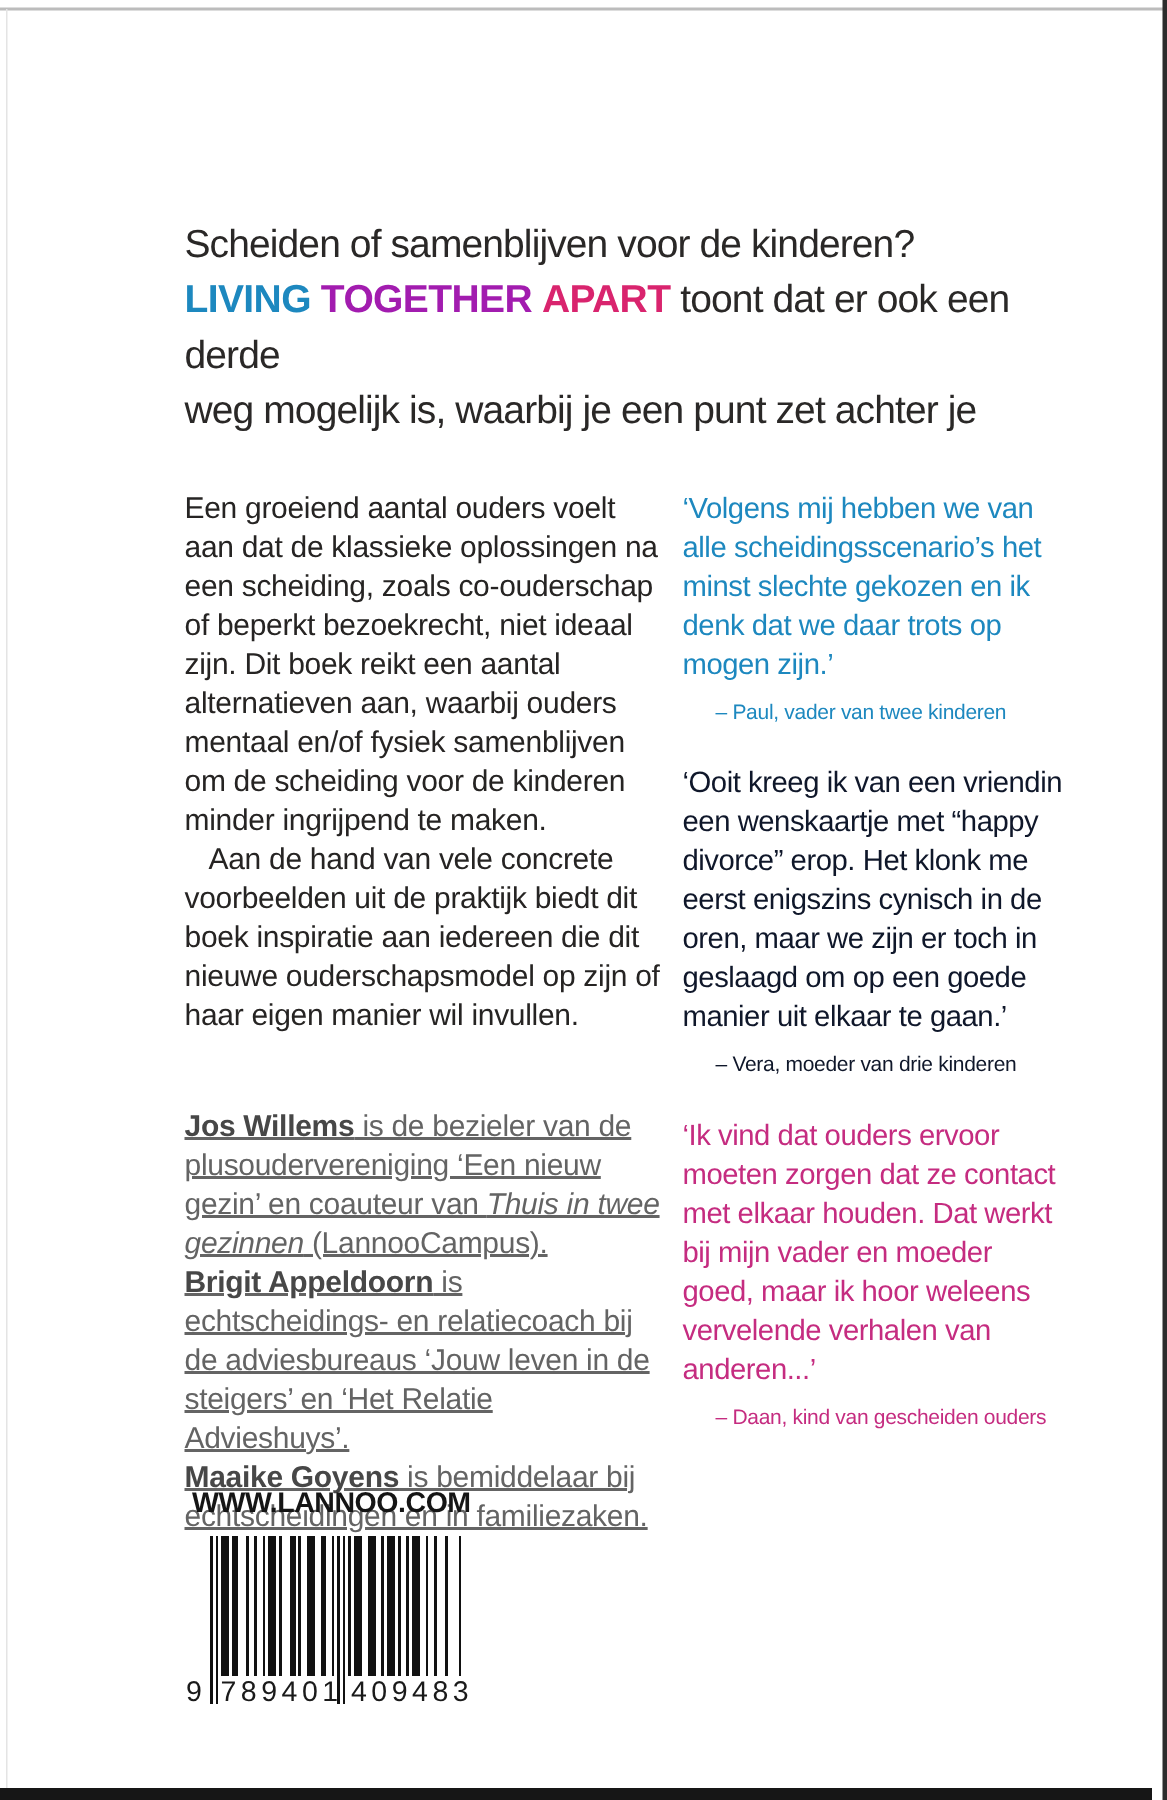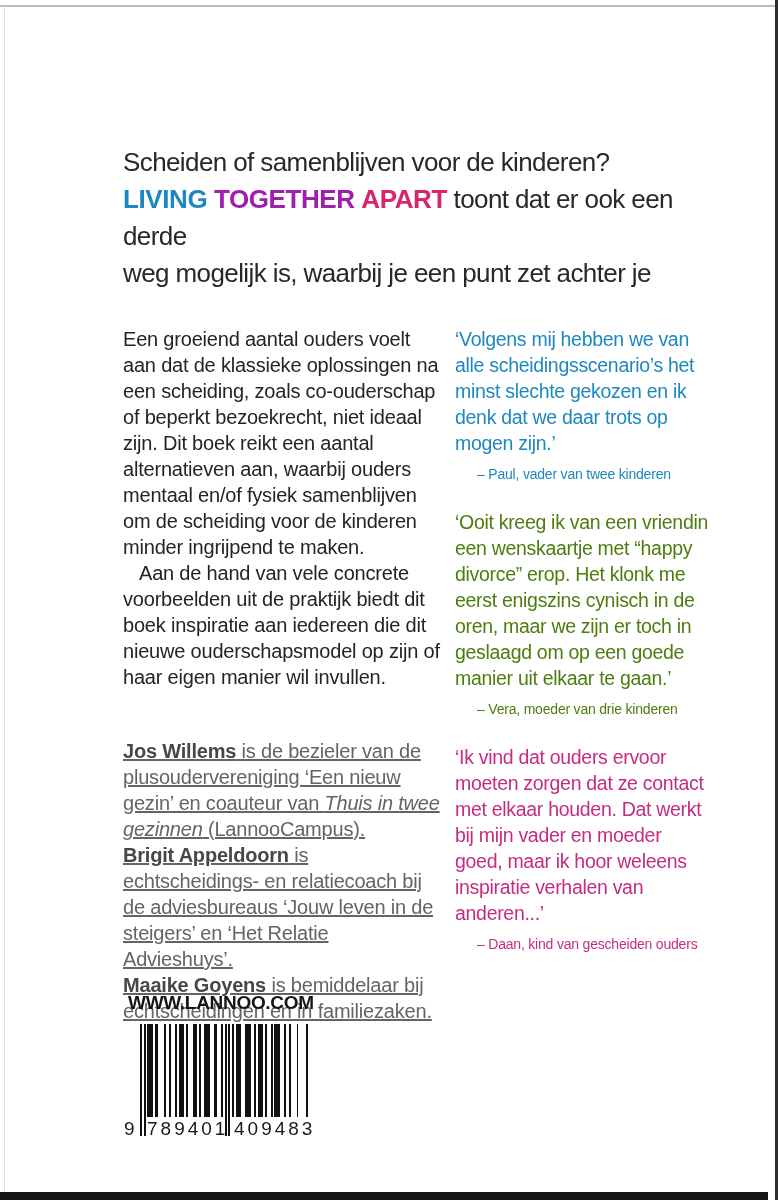--- a/index.html
+++ b/index.html
@@ -43,21 +43,21 @@
   .bios i { font-style:italic; }
 
   
   .col-right {
     position:absolute; left:455px; top:326px; width:258px;
     font-size:19.5px; line-height:26px; letter-spacing:-0.3px;
   }
   .quote-block { margin-bottom:26px; }
   .quote-text { display:block; }
   .q-blue    { color:#1d88bf; }
-  .q-green   { color:#4d7c0f; }
+  .q-green   { color:#0f172a; }
   .q-magenta { color:#c52c80; }
   .attribution {
     display:block; margin-top:9px; margin-left:22px;
     font-size:14px; line-height:18px; letter-spacing:-0.2px;
   }
 
   
   .site {
     position:absolute; left:128px; top:992px;
     font-size:19px; font-weight:700; letter-spacing:-0.3px; color:#151515;
@@ -106,21 +106,21 @@
   <div class="col-right">
     <div class="quote-block q-blue">
       <span class="quote-text">‘Volgens mij hebben we van alle scheidingsscenario’s het minst slechte gekozen en ik denk dat we daar trots op mogen zijn.’</span>
       <span class="attribution">– Paul, vader van twee kinderen</span>
     </div>
     <div class="quote-block q-green">
       <span class="quote-text">‘Ooit kreeg ik van een vriendin een wenskaartje met “happy divorce” erop. Het klonk me eerst enigszins cynisch in de oren, maar we zijn er toch in geslaagd om op een goede manier uit elkaar te gaan.’</span>
       <span class="attribution">– Vera, moeder van drie kinderen</span>
     </div>
     <div class="quote-block q-magenta">
-      <span class="quote-text">‘Ik vind dat ouders ervoor moeten zorgen dat ze contact met elkaar houden. Dat werkt bij mijn vader en moeder goed, maar ik hoor weleens inspiratie verhalen van anderen...’</span>
+      <span class="quote-text">‘Ik vind dat ouders ervoor moeten zorgen dat ze contact met elkaar houden. Dat werkt bij mijn vader en moeder goed, maar ik hoor weleens vervelende verhalen van anderen...’</span>
       <span class="attribution">– Daan, kind van gescheiden ouders</span>
     </div>
   </div>
 
   <div class="site">WWW.LANNOO.COM</div>
 
   <div class="barcode-wrap">
     <svg id="barcode-svg" viewBox="0 0 95 112" width="175" height="112" preserveAspectRatio="none" shape-rendering="crispEdges" fill="#111111">
         <rect x="0" y="0" width="1" height="112"></rect>
         <rect x="2" y="0" width="1" height="112"></rect>

